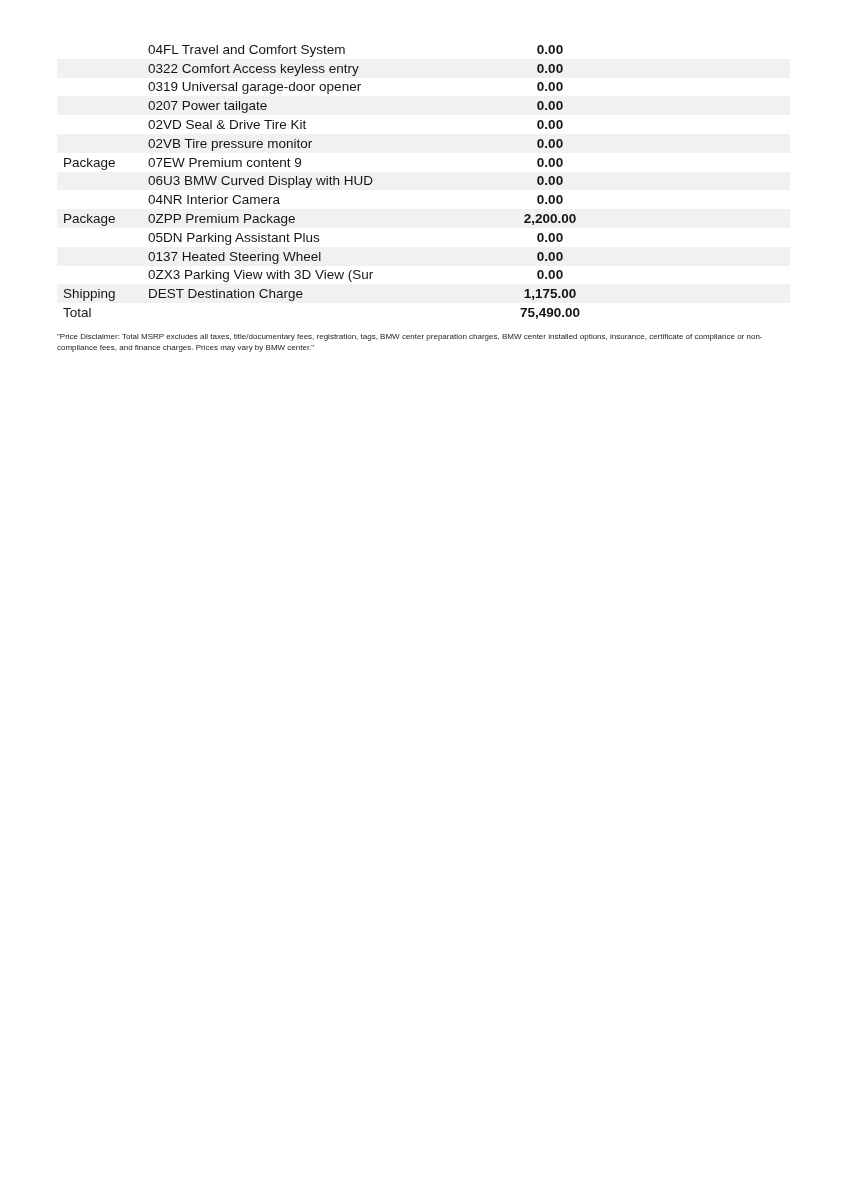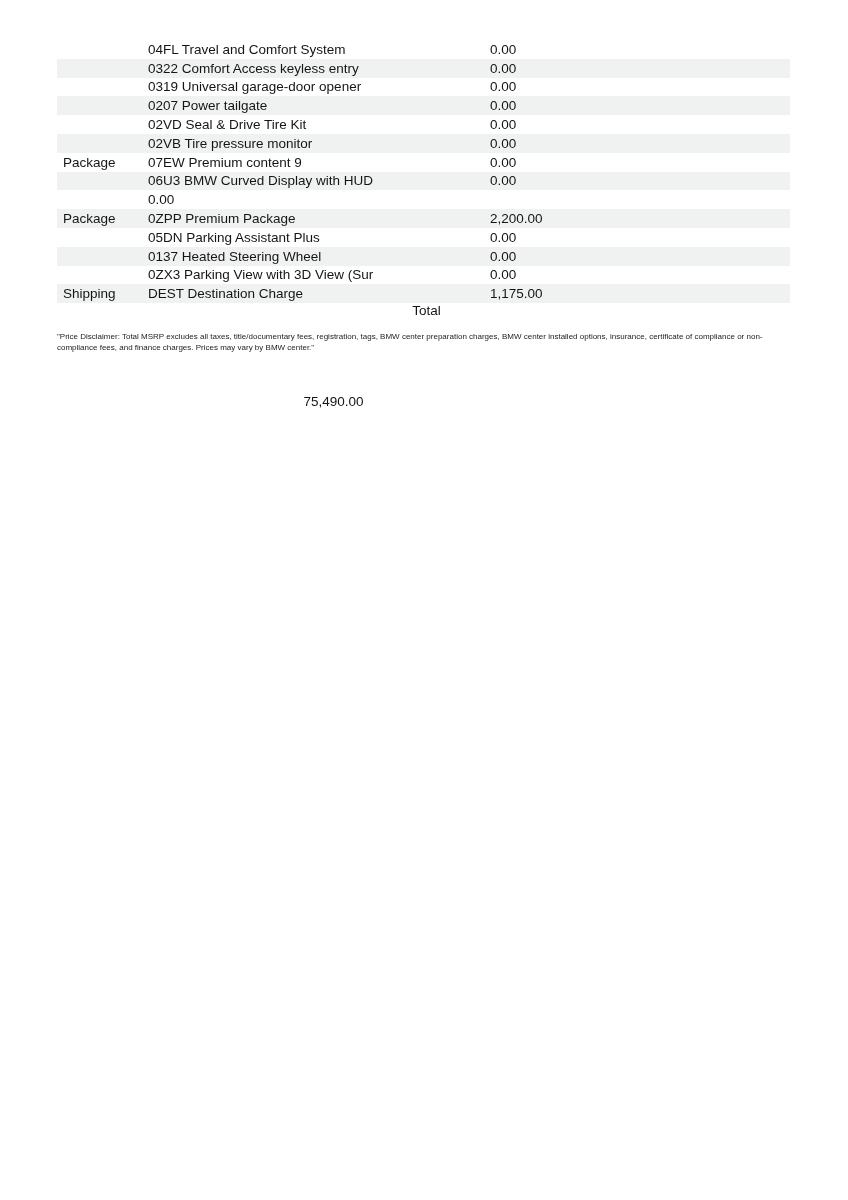--- a/index.html
+++ b/index.html
@@ -41,31 +41,31 @@
       box-sizing: border-box;
       white-space: nowrap;
     }
     .cell-item {
       flex: 1 1 auto;
       white-space: nowrap;
       overflow: hidden;
     }
     .cell-price {
       flex: 0 0 300px;
-      text-align: left;
+      text-align: center;
       padding-right: 180px;
       box-sizing: border-box;
       white-space: nowrap;
+      font-weight: bold;
     }
     .total-row {
       display: flex;
       align-items: center;
       height: 18.8px;
       background: #ffffff;
-      flex-direction: column;
     }
     .disclaimer {
       position: absolute;
       left: 57px;
       top: 331px;
       width: 733px;
       font-size: 8px;
       line-height: 11px;
       color: #1c1c1c;
     }
@@ -120,20 +120,21 @@
   </div>
 
   <div class="row">
     <div class="cell-category"></div>
     <div class="cell-item">06U3 BMW Curved Display with HUD</div>
     <div class="cell-price">0.00</div>
   </div>
 
   <div class="row">
     <div class="cell-category"></div>
+    <div class="cell-item">04NR Interior Camera</div>
     <div class="cell-price">0.00</div>
   </div>
 
   <div class="row">
     <div class="cell-category">Package</div>
     <div class="cell-item">0ZPP Premium Package</div>
     <div class="cell-price">2,200.00</div>
   </div>
 
   <div class="row">

